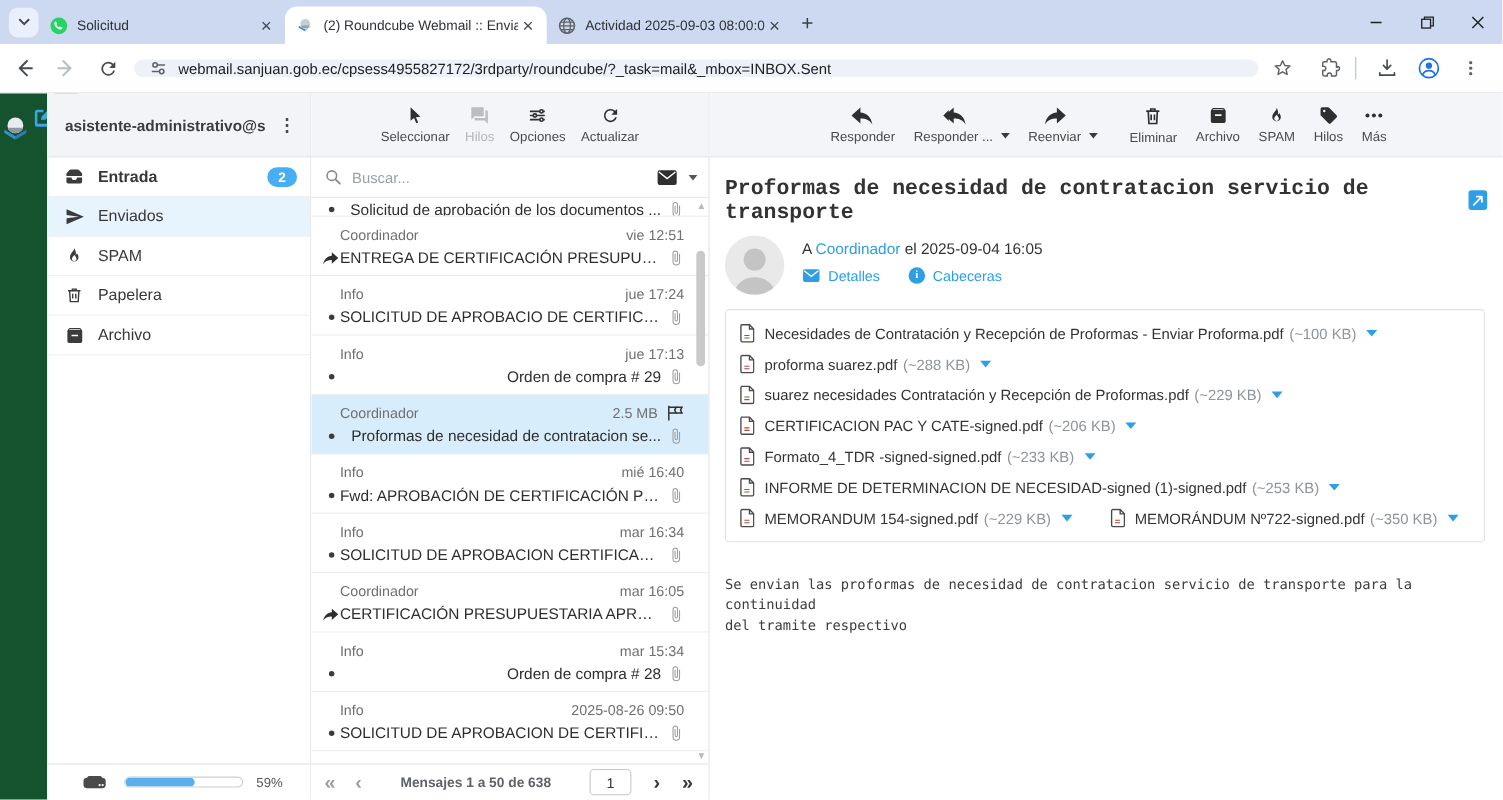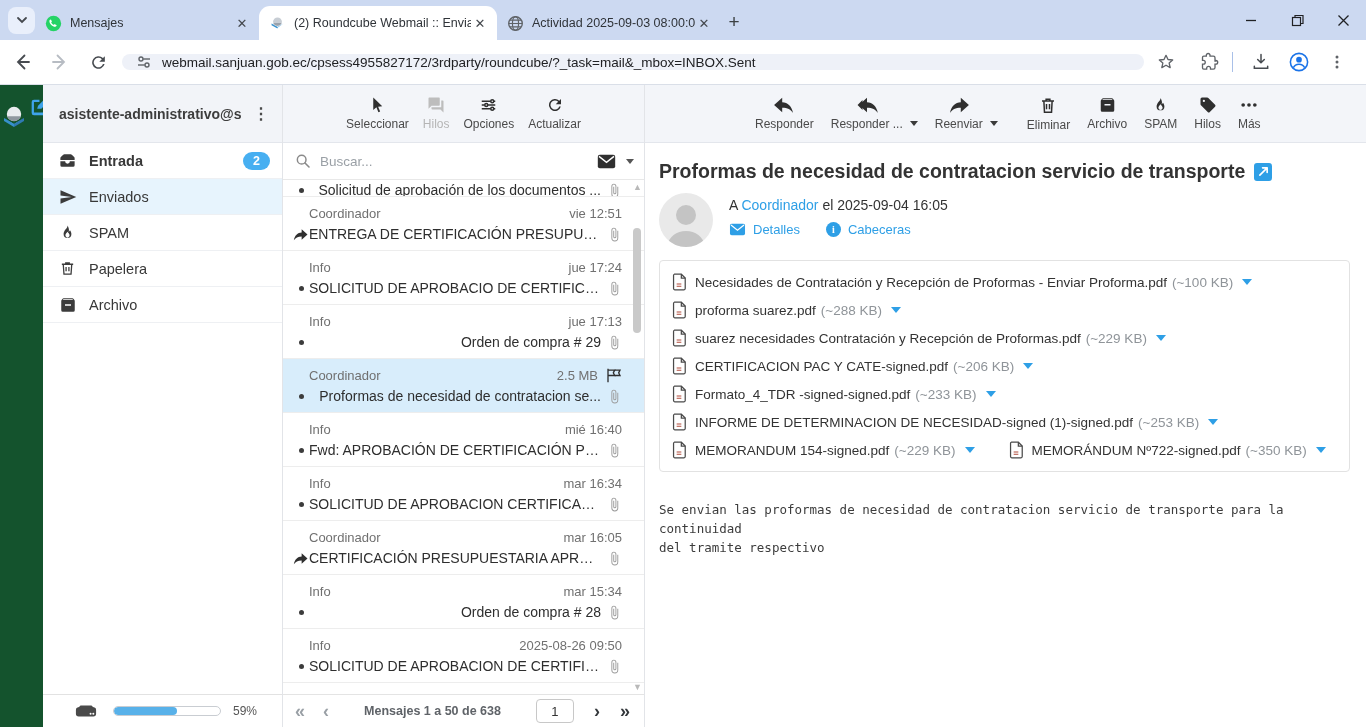--- a/index.html
+++ b/index.html
@@ -83,21 +83,21 @@
   .pager { position:absolute; left:0; bottom:0; width:100%; height:33px; border-top:1px solid #e4e4e4; background:#fff; display:flex; align-items:center; }
   .pg-first,.pg-prev { color:#9aa0a6; font-size:18px; font-weight:bold; }
   .pg-next,.pg-last { color:#35393d; font-size:18px; font-weight:bold; }
   .pg-label { font-size:12.5px; font-weight:bold; color:#5f6368; }
   .pg-input { width:38px; height:24px; border:1px solid #c8c8c8; border-radius:4px; text-align:center; font-size:13px; color:#333; display:flex; align-items:center; justify-content:center; background:#fff; }
 
   
   .content { flex:1; display:flex; flex-direction:column; background:#fff; }
   .mail-toolbar { height:58px; background:#f3f5f9; border-bottom:1px solid #e3e6ec; display:flex; align-items:center; padding-left:110px; gap:17px; flex:0 0 58px; }
   .mt-caret { width:0; height:0; border-left:4px solid transparent; border-right:4px solid transparent; border-top:5px solid #3a3a3a; align-self:flex-end; margin:0 0 16px -10px; }
-  .subject-row { display:flex; align-items:center; padding:17px 14px 0 14px; }
+  .subject-row { display:flex; align-items:center; padding:17px 14px 0 14px;font-family:Liberation Mono, monospace; }
   .subject { font-size:19.5px; font-weight:bold; color:#333; }
   .extlink { width:18px; height:18px; background:#2e9fe6; border-radius:3px; margin-left:9px; display:flex; align-items:center; justify-content:center; }
   .meta { display:flex; padding:10px 14px 0 14px; }
   .avatar { width:54px; height:54px; border-radius:50%; background:#e9e9e9; display:flex; align-items:flex-end; justify-content:center; overflow:hidden; flex:0 0 54px; }
   .meta-col { margin-left:16px; padding-top:4px; }
   .meta-line1 { font-size:14px; color:#333; }
   .link { color:#2e9fe6; }
   .meta-line2 { display:flex; align-items:center; gap:26px; margin-top:9px; }
   .meta-link { display:flex; align-items:center; gap:7px; font-size:13px; color:#2e9fe6; }
   .infoc { width:15px; height:15px; border-radius:50%; background:#2e9fe6; color:#fff; font-size:10px; font-weight:bold; display:flex; align-items:center; justify-content:center; font-family:"Liberation Serif",serif; }
@@ -118,21 +118,21 @@
     <div class="tabsearch">
       <svg width="12" height="12" viewBox="0 0 12 12">
           <path d="M2 4l4 4 4-4" stroke="#45494e" stroke-width="1.8" fill="none" stroke-linecap="round"></path>
         </svg>
     </div>
     <div class="tab">
       <svg class="favicon" viewBox="0 0 20 20">
           <circle cx="10" cy="10" r="9" fill="#25d366"></circle>
           <path d="M6.7 5.4c-.6.1-1.4.7-1.5 1.7-.1 1.4.8 3.2 2.2 4.6 1.4 1.4 3.3 2.3 4.6 2.2 1-.1 1.6-1 1.7-1.5.1-.3 0-.5-.3-.6l-1.9-.9c-.4-.2-.7 0-1 .3-.3.3-.5.4-.9.2-.7-.4-1.8-1.4-2.2-2.2-.2-.4 0-.6.3-.9.3-.3.5-.6.3-1l-.9-1.8c-.1-.2-.3-.3-.4-.1z" fill="#fff"></path>
         </svg>
-      <span class="tab-label">Mensajes</span>
+      <span class="tab-label">Solicitud</span>
       <span class="tab-close">✕</span>
     </div>
     <div class="tab active">
       <svg class="favicon" viewBox="0 0 20 20">
           <path d="M3 10l7 4 7-4-7 5z" fill="#4aa8e8"></path>
           <path d="M3 10l7 4v2l-7-4z" fill="#3790cc"></path>
           <circle cx="10" cy="8" r="5.2" fill="#c7cdd4"></circle>
           <path d="M5.2 9.5a5.2 5.2 0 0 0 9.6 0z" fill="#9aa2ab"></path>
         </svg>
       <span class="tab-label">(2) Roundcube Webmail :: Envia</span>

